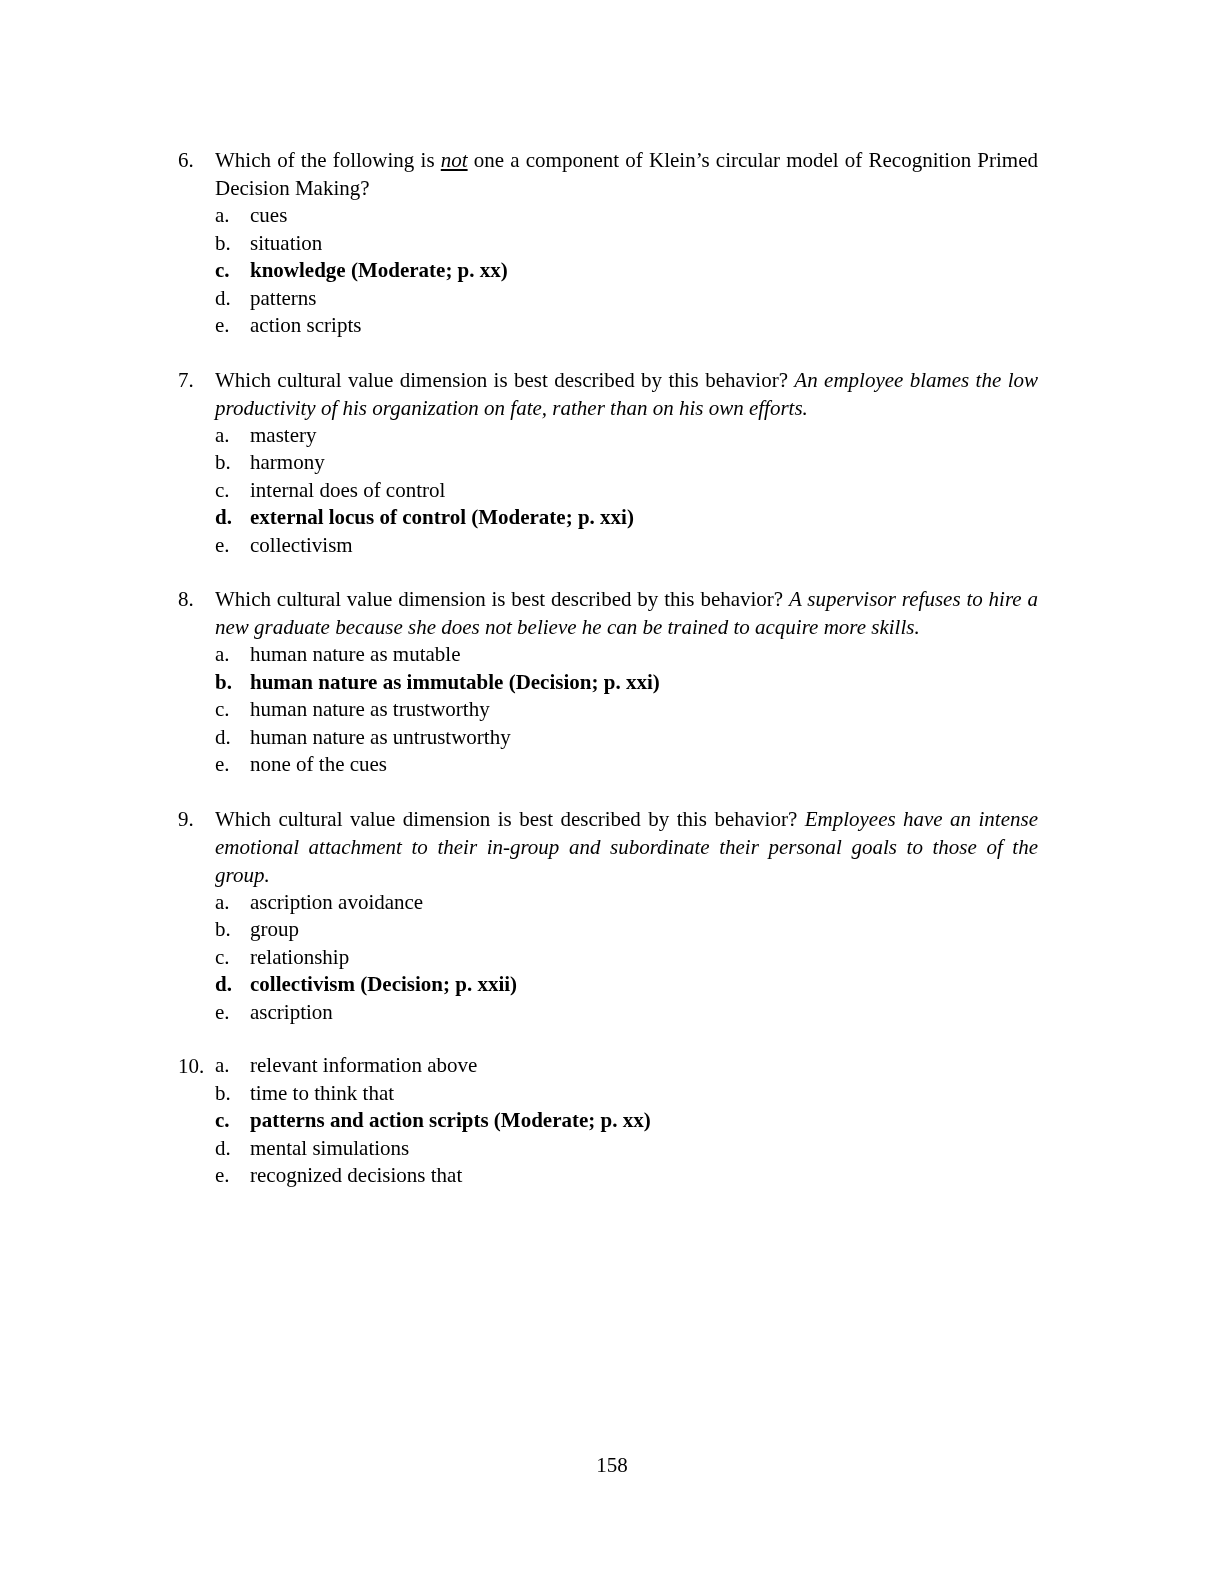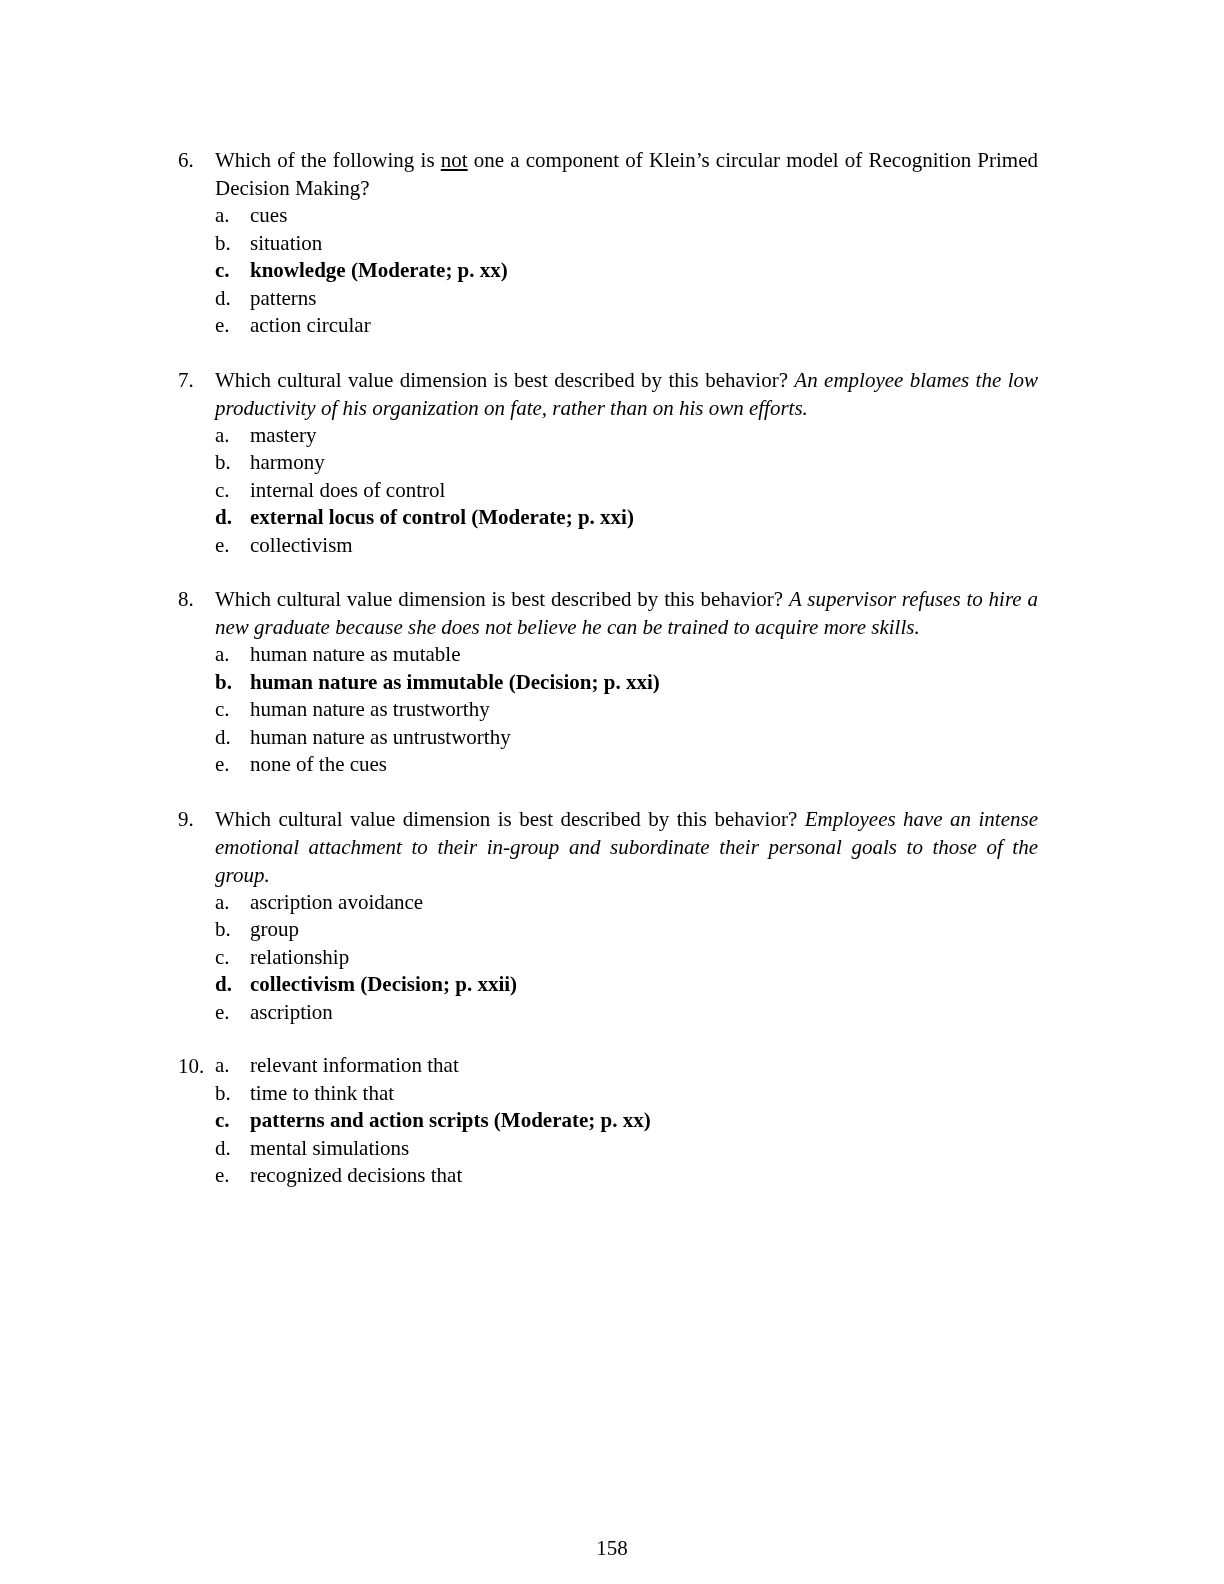--- a/index.html
+++ b/index.html
@@ -27,31 +27,31 @@
     width: 37px;
     flex: none;
     line-height: 28px;
   }
   .qbody { flex: 1; min-width: 0; }
   .stem {
     text-align: justify;
     line-height: 28px;
   }
   .scenario { font-style: italic; }
-  .u { text-decoration: underline; }
+  .u { text-decoration: underline; font-style: italic; }
   .option {
     display: flex;
     line-height: 27.5px;
   }
   .letter { width: 35px; flex: none; }
   .otext { flex: 1; }
   .bold { font-weight: bold; }
   .page-number {
     position: absolute;
-    top: 1534px;
+    top: 1451px;
     left: 0;
     width: 100%;
     text-align: center;
     line-height: 28px;
   }
 </style>
 </head>
 <body>
 
 <div class="content">
@@ -72,21 +72,21 @@
         <div class="option bold">
             <span class="letter">c.</span>
             <span class="otext">knowledge (Moderate; p. xx)</span>
           </div>
         <div class="option">
             <span class="letter">d.</span>
             <span class="otext">patterns</span>
           </div>
         <div class="option">
             <span class="letter">e.</span>
-            <span class="otext">action circular</span>
+            <span class="otext">action scripts</span>
           </div>
       </div>
     </div>
   </div>
 
   <div class="question">
     <div class="qnum">7.</div>
     <div class="qbody">
       <div class="stem"><span>Which cultural value dimension is best described by this behavior? </span><span class="scenario">An employee blames the low productivity of his organization on fate, rather than on his own efforts.</span></div>
       <div class="options">
@@ -171,21 +171,21 @@
       </div>
     </div>
   </div>
 
   <div class="question">
     <div class="qnum">10.</div>
     <div class="qbody">
       <div class="options">
         <div class="option">
             <span class="letter">a.</span>
-            <span class="otext">relevant information that</span>
+            <span class="otext">relevant information above</span>
           </div>
         <div class="option">
             <span class="letter">b.</span>
             <span class="otext">time to think that</span>
           </div>
         <div class="option bold">
             <span class="letter">c.</span>
             <span class="otext">patterns and action scripts (Moderate; p. xx)</span>
           </div>
         <div class="option">

